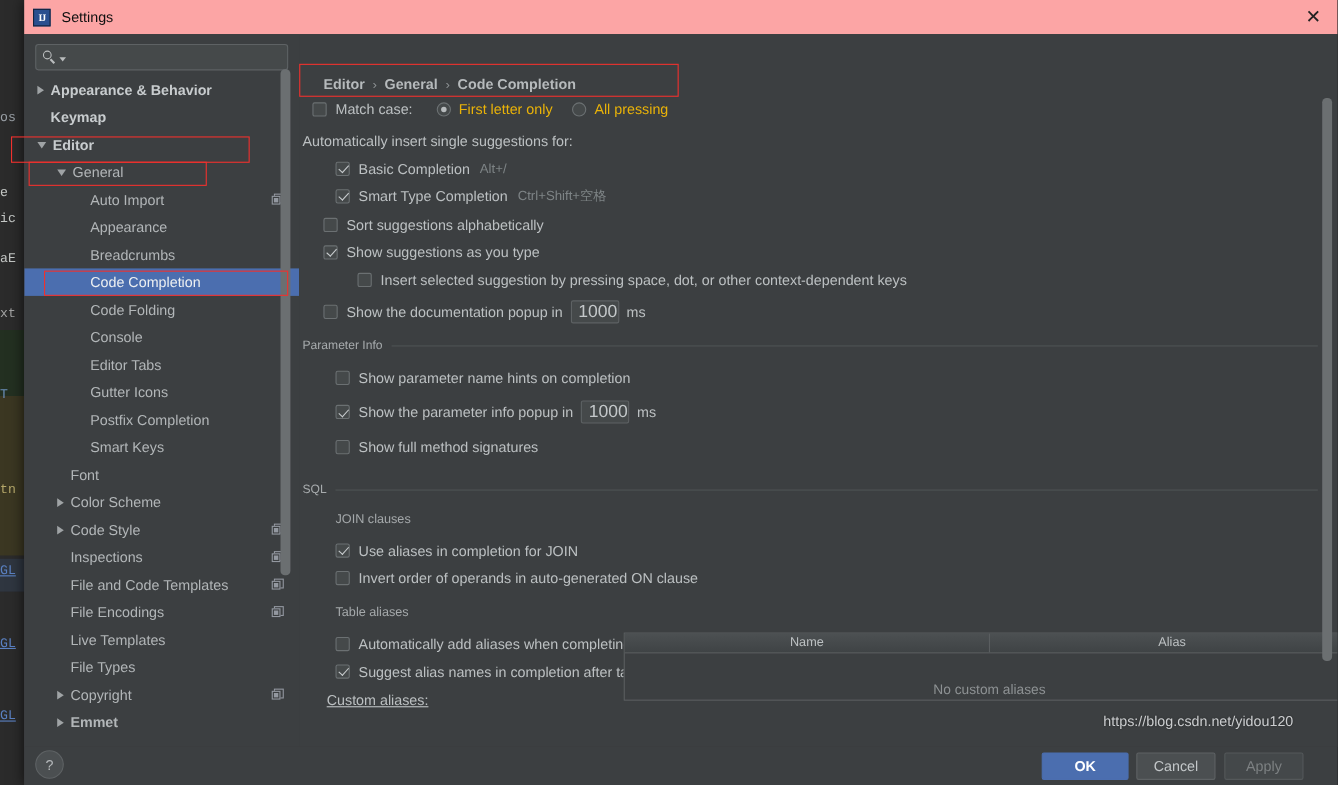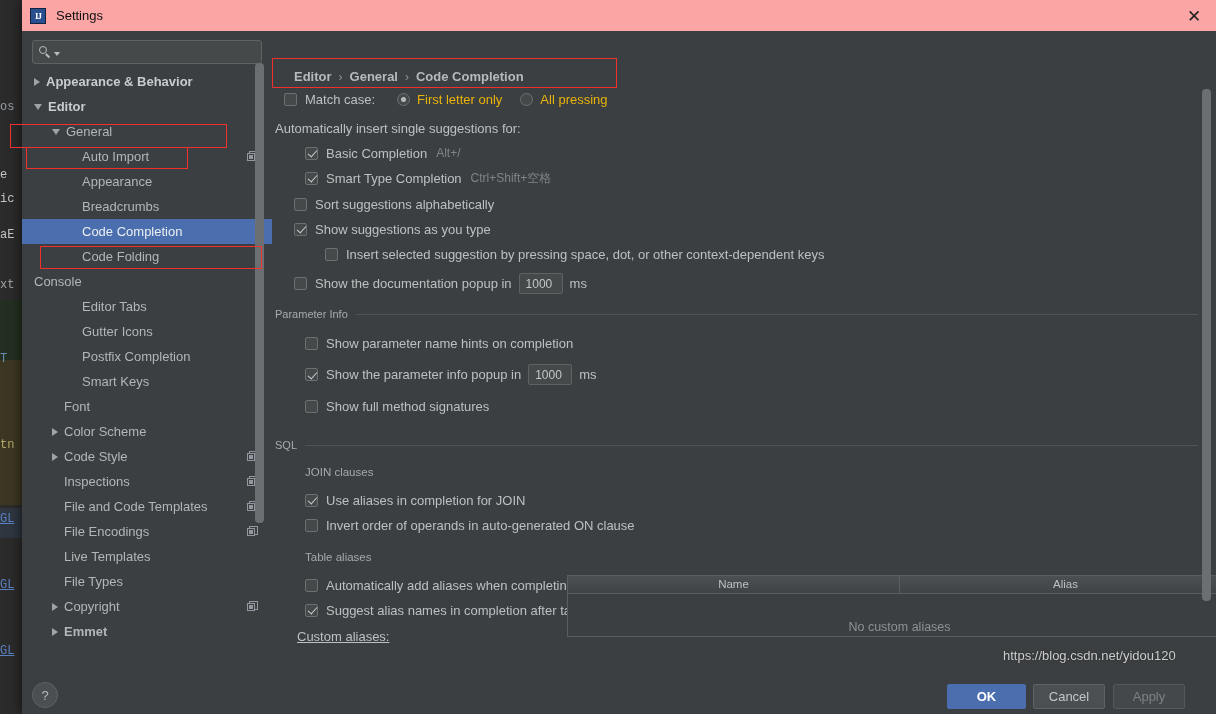--- a/index.html
+++ b/index.html
@@ -112,21 +112,21 @@
     position:relative;
   }
   .rb.checked::after{
     content:"";position:absolute;left:3px;top:3px;width:5px;height:5px;border-radius:50%;background:#b7bbbd;
   }
   .shortcut{color:#7e8486;margin-left:9px;font-size:12px;}
   .dim{color:#eab308;}
 
   .num-field{
     width:44px;height:21px;background:#45494a;border:1px solid #5e6264;border-radius:2px;
-    color:#c3c7c9;font-size:12px;display:flex;align-items:center;padding-left:6px;
+    color:#c3c7c9;font-size:16px;display:flex;align-items:center;padding-left:6px;
     box-sizing:border-box;margin:0 7px;
   }
 
   .group-title{
     display:flex;align-items:center;font-size:11px;color:#a7abad;margin-top:6px;
   }
   .group-title .label{flex:none;padding-right:8px;}
   .group-title .line{flex:1;height:1px;background:#4f5355;}
 
   .sub-label{font-size:11.5px;color:#a5a9ab;}
@@ -213,20 +213,24 @@
           <input id="search-input" type="text" placeholder="" style="">
         </div>
       </div>
 
       <div id="tree">
           <div class="tree-row bold" style="padding-left: 12px;">
             <span class="arrow right"></span>
             <span>Appearance &amp; Behavior</span>
           </div>
           <div class="tree-row bold" style="padding-left: 12px;">
+            <span class="arrow none"></span>
+            <span>Keymap</span>
+          </div>
+          <div class="tree-row bold" style="padding-left: 12px;">
             <span class="arrow down"></span>
             <span>Editor</span>
           </div>
           <div class="tree-row" style="padding-left: 30px;">
             <span class="arrow down"></span>
             <span>General</span>
           </div>
           <div class="tree-row" style="padding-left: 48px;">
             <span class="arrow none"></span>
             <span>Auto Import</span>
@@ -245,21 +249,21 @@
             <span>Breadcrumbs</span>
           </div>
           <div class="tree-row selected" style="padding-left: 48px;">
             <span class="arrow none"></span>
             <span>Code Completion</span>
           </div>
           <div class="tree-row" style="padding-left: 48px;">
             <span class="arrow none"></span>
             <span>Code Folding</span>
           </div>
-          <div class="tree-row" style="">
+          <div class="tree-row" style="padding-left: 48px;">
             <span class="arrow none"></span>
             <span>Console</span>
           </div>
           <div class="tree-row" style="padding-left: 48px;">
             <span class="arrow none"></span>
             <span>Editor Tabs</span>
           </div>
           <div class="tree-row" style="padding-left: 48px;">
             <span class="arrow none"></span>
             <span>Gutter Icons</span>

